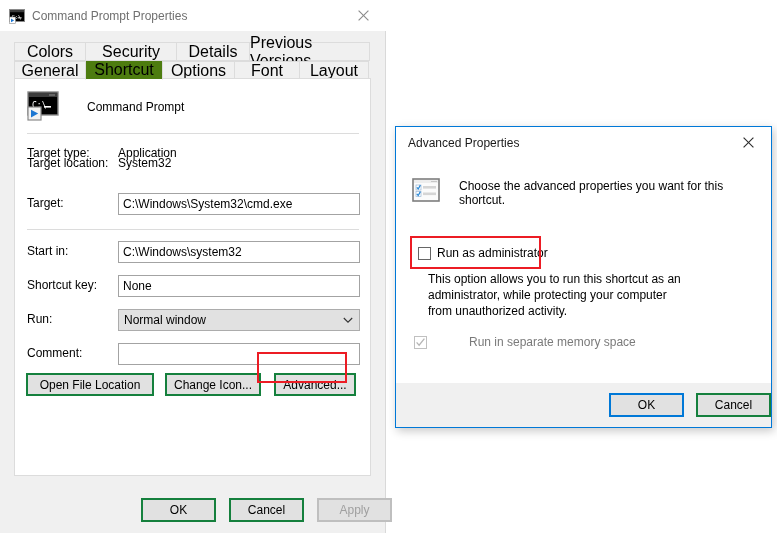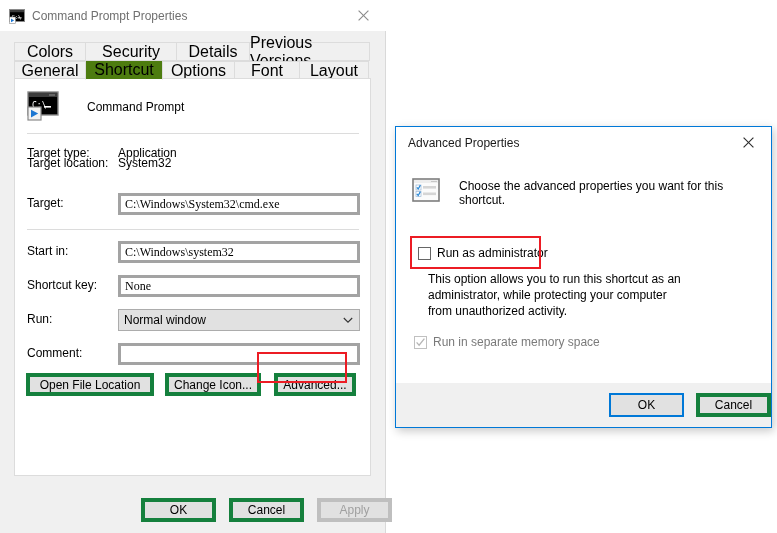--- a/index.html
+++ b/index.html
@@ -153,24 +153,24 @@
     top: 3px;
     font-size: 12px;
     white-space: nowrap;
   }
   .textinput {
     position: absolute;
     left: 91px;
     top: 0;
     width: 242px;
     height: 22px;
-    border: 3px solid #a3a3a3;
+    border: 1px solid #a3a3a3;
     background: #ffffff;
     box-sizing: border-box;
-    font-family: Liberation Serif, serif;
+    font-family: Liberation Sans, sans-serif;
     font-size: 12px;
     color: #000;
     padding: 0 4px;
     line-height: 20px;
     outline: none;
   }
   .combo {
     position: absolute;
     left: 91px;
     top: 0;
@@ -190,21 +190,21 @@
   }
   .combo .chev {
     width: 22px;
     display: flex;
     align-items: center;
     justify-content: center;
   }
 
   .btn {
     background: #e1e1e1;
-    border: 4px solid #15803d;
+    border: 2px solid #15803d;
     box-sizing: border-box;
     font-family: "Liberation Sans", sans-serif;
     font-size: 12px;
     color: #000;
     display: flex;
     align-items: center;
     justify-content: center;
     cursor: default;
     height: 23px;
   }
@@ -479,21 +479,21 @@
 
     <div class="chk-row" style="left:22px; top:88px;">
       <span class="chkbox"></span>
       <span class="chk-label">Run as administrator</span>
     </div>
 
     <div class="redbox" style="left:14px; top:78px; width:131px; height:33px;"></div>
 
     <p class="helptext" style="left:32px; top:113px; width:265px; margin:0;">This option allows you to run this shortcut as an administrator, while protecting your computer from unauthorized activity.</p>
 
-    <div class="chk-row" style="left:18px; top:177px;">
+    <div class="chk-row" style="left:18px; top:177px;gap:36px;">
       <span class="chkbox disabled">
         <svg width="11" height="11" viewBox="0 0 11 11" style="position:absolute;left:0;top:0;">
           <polyline points="1.6,5.4 4.1,8.2 9.4,1.6" fill="none" stroke="#b5b5b5" stroke-width="1.3"></polyline>
         </svg>
       </span>
       <span class="chk-label disabled">Run in separate memory space</span>
     </div>
   </div>
 
   <div class="adv-footer">

